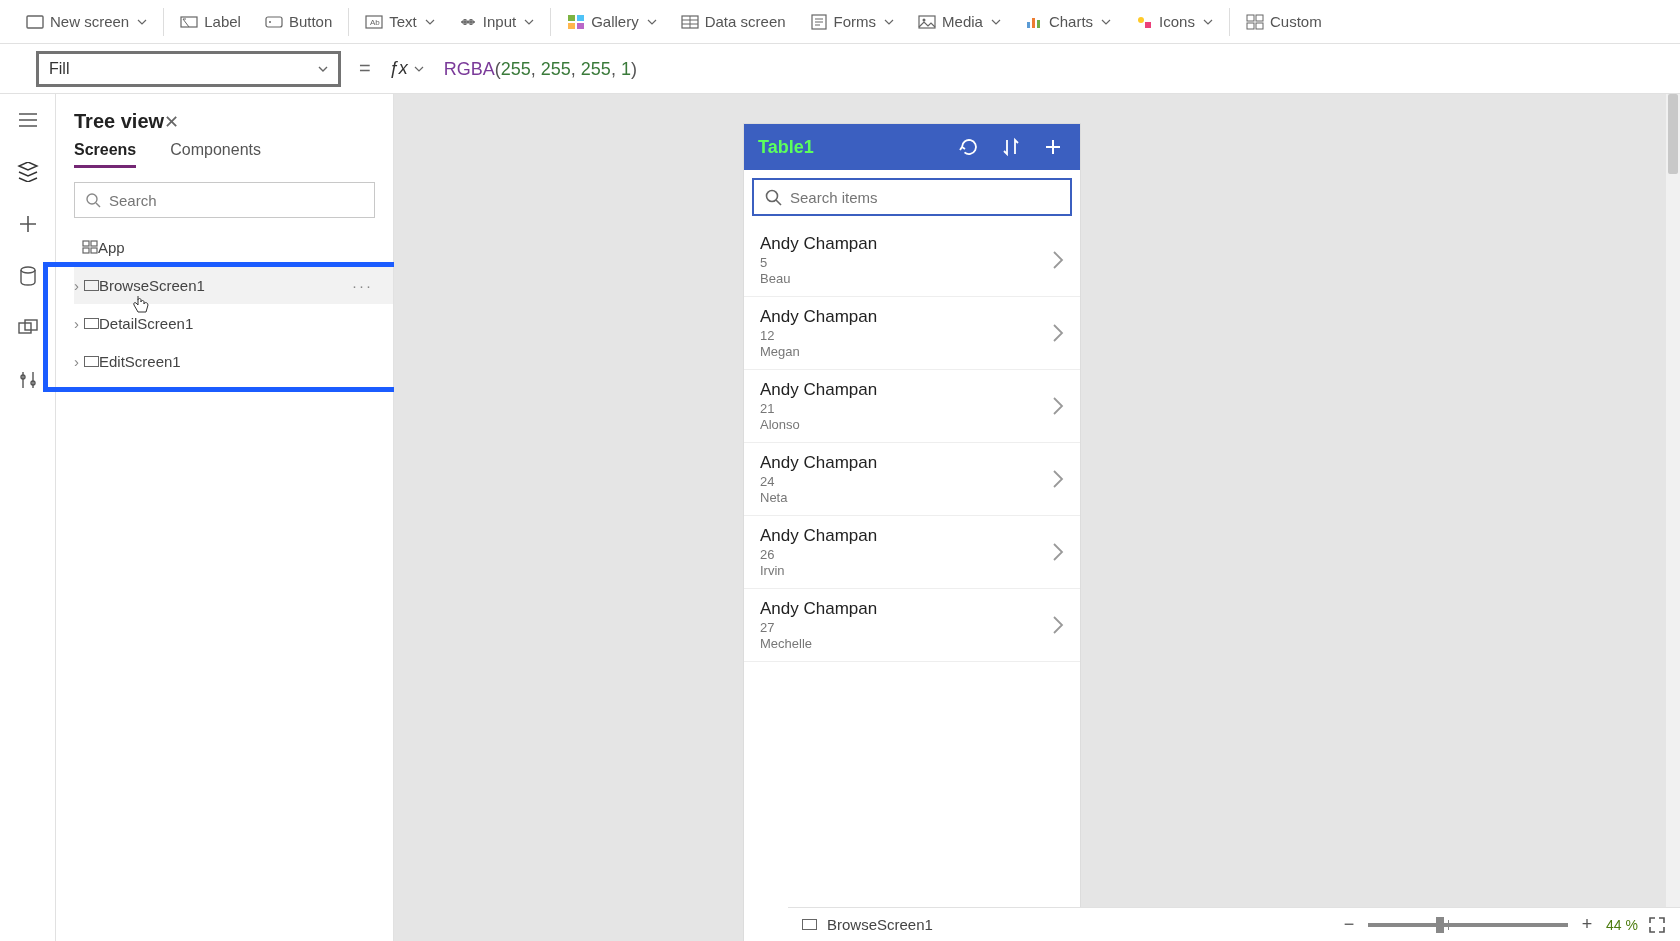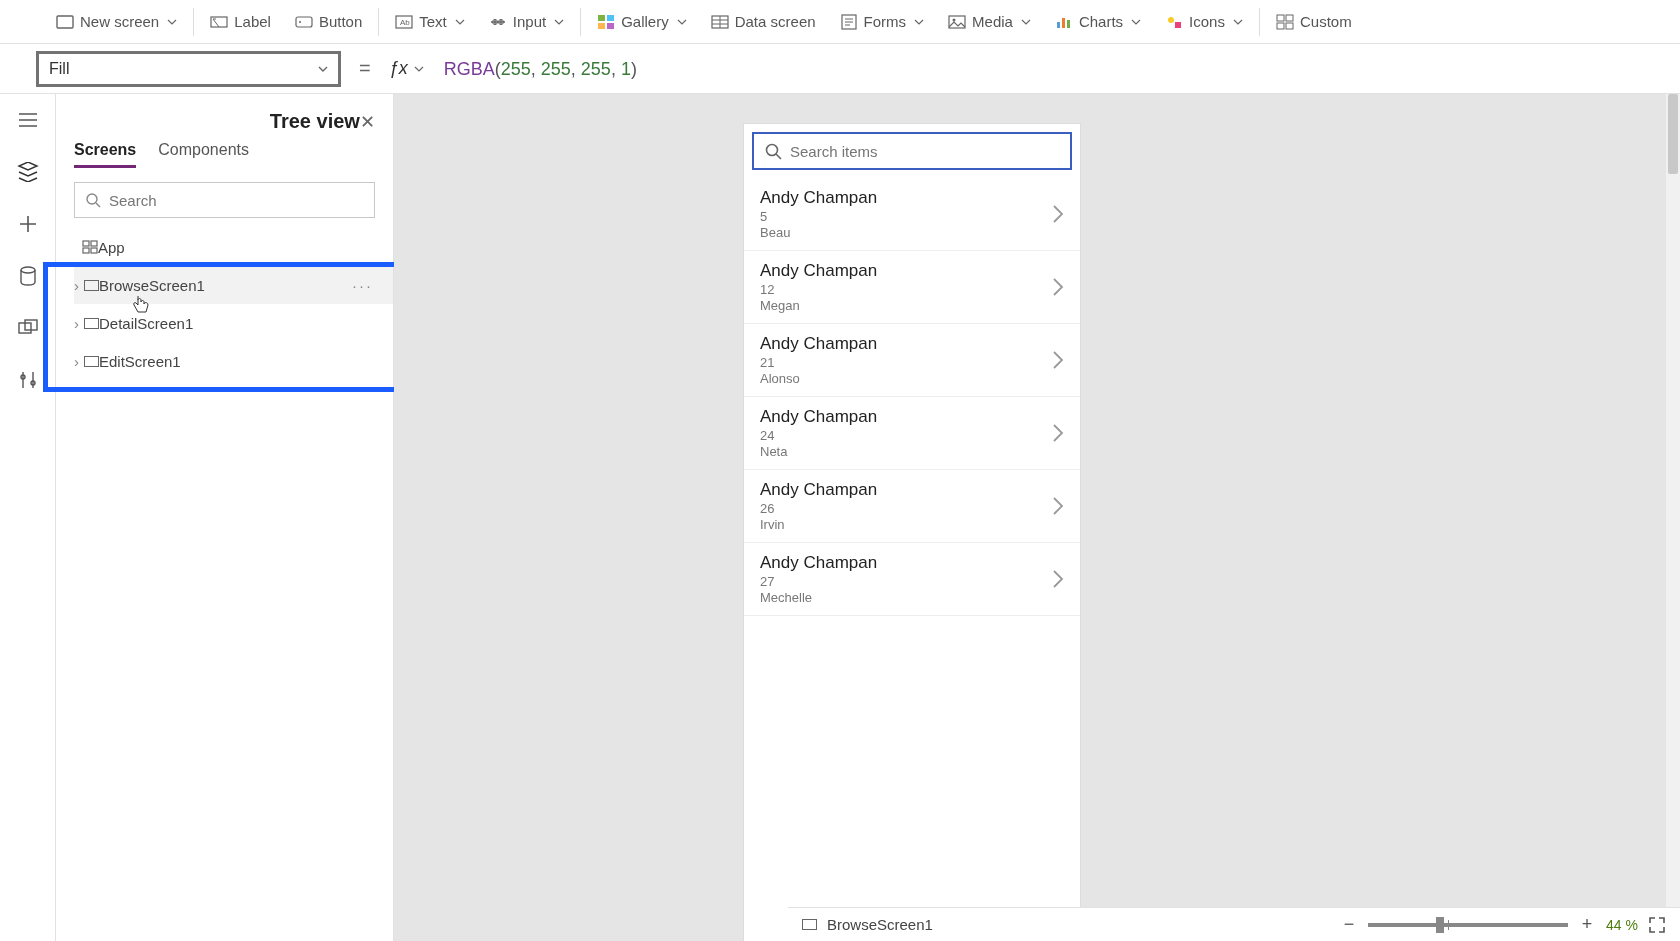--- a/index.html
+++ b/index.html
@@ -1,19 +1,19 @@
 <!DOCTYPE html>
 <html><head>
 <meta charset="utf-8">
 <style>
 * { box-sizing: border-box; margin: 0; padding: 0; font-family: "Segoe UI", Arial, sans-serif; }
 body { width: 1680px; height: 941px; background: #fff; overflow: hidden; position: relative; }
 
 
-.ribbon { height: 44px; display: flex; align-items: center; border-bottom: 1px solid #e1e1e1; background: #fff; padding-left: 44px; }
+.ribbon { height: 44px; display: flex; align-items: center; border-bottom: 1px solid #e1e1e1; background: #fff; padding-left: 14px; }
 .ribbon-item { display: flex; align-items: center; gap: 6px; padding: 0 12px; height: 100%; cursor: pointer; color: #555; font-size: 15px; }
 .ribbon-item .ribbonicon { width: 18px; height: 18px; display: inline-flex; align-items: center; justify-content: center; }
 .ribbon-sep { width: 1px; height: 28px; background: #ddd; margin: 0 4px; }
 .chev { width: 10px; height: 6px; margin-left: 2px; }
 
 
 .formulabar { height: 50px; display: flex; align-items: center; border-bottom: 1px solid #e1e1e1; padding-left: 36px; }
 .prop-select { width: 305px; height: 36px; border: 3px solid #737373; display: flex; align-items: center; justify-content: space-between; padding: 0 10px; font-size: 16px; color: #333; }
 .eq { font-size: 20px; color: #666; margin: 0 18px; }
 .fx { display:flex; align-items:center; gap:4px; font-style: italic; font-size: 18px; color: #333; margin-right: 10px; }
@@ -24,24 +24,24 @@
 
 
 .main { display: flex; height: calc(941px - 44px - 50px); position: relative; }
 
 
 .rail { width: 56px; border-right: 1px solid #e1e1e1; display: flex; flex-direction: column; align-items: center; gap: 28px; padding-top: 14px; }
 .rail-btn { width: 24px; height: 24px; display: flex; align-items: center; justify-content: center; color: #555; cursor: pointer; }
 
 
 .treepanel { width: 338px; border-right: 1px solid #e1e1e1; background: #fff; display: flex; flex-direction: column; position: relative; }
-.treehdr { display: flex; align-items: center; justify-content: flex-end; padding: 16px 18px 8px 18px; }
+.treehdr { display: flex; align-items: center; justify-content: flex-start; padding: 16px 18px 8px 18px; }
 .treehdr h2 { font-size: 20px; font-weight: 600; color: #222; }
 .close-x { font-size: 18px; color: #666; cursor: pointer; }
-.tabs { display: flex; gap: 22px; padding: 0 18px 8px 18px; }
+.tabs { display: flex; gap: 34px; padding: 0 18px 8px 18px; }
 .tab { font-size: 16px; color: #555; padding-bottom: 6px; cursor: pointer; }
 .tab.active { color: #222; font-weight: 600; border-bottom: 3px solid #742774; }
 .search-wrap { margin: 6px 18px 10px 18px; border: 1px solid #c8c8c8; height: 36px; display: flex; align-items: center; padding: 0 10px; gap: 8px; color: #888; }
 .search-wrap input { border: none; outline: none; font-size: 15px; flex:1; color:#555; background: transparent; }
 
 .tree-list { padding-left: 18px; }
 .tree-row { height: 38px; display: flex; align-items: center; gap: 0; font-size: 15px; color: #444; padding-left: 0; position: relative; }
 .tree-row .caret { width: 10px; color: #888; }
 .tree-row .screenbox { width: 15px; height: 11px; border: 1.5px solid #666; }
 .tree-row.app { padding-left: 8px; }
@@ -342,20 +342,38 @@
 
     <div class="cursor-hand" style="left:76px; top:200px;">
       <svg viewBox="0 0 18 20" width="18" height="20">
           <path d="M6 2v9l-2-2c-1-1-3 0-2 2l4 7h8l2-7c0-3-4-3-4-1V8c0-2-3-2-3 0V6c0-2-3-2-3 0" fill="#fff" stroke="#333" stroke-width="1"></path>
         </svg>
     </div>
   </div>
 
   <div class="canvas">
     <div class="canvas-frame">
+      <div class="apphdr">
+        <span class="apptitle">Table1</span>
+        <span class="apphdr-iconbtn">
+          <svg width="22" height="22" viewBox="0 0 22 22">
+              <path d="M4 11a7 7 0 1 1 2.5 5.4M4 11l-2 3M4 11l3 2" fill="none" stroke="#fff" stroke-width="1.8"></path>
+            </svg>
+        </span>
+        <span class="apphdr-iconbtn">
+          <svg width="20" height="22" viewBox="0 0 20 22">
+              <path d="M6 4v14l-3-3M14 18V4l3 3" fill="none" stroke="#fff" stroke-width="1.8"></path>
+            </svg>
+        </span>
+        <span class="apphdr-iconbtn">
+          <svg width="20" height="20" viewBox="0 0 20 20">
+              <path d="M10 3v14M3 10h14" stroke="#fff" stroke-width="2"></path>
+            </svg>
+        </span>
+      </div>
       <div class="searchbar">
         <svg width="18" height="18" viewBox="0 0 18 18">
             <circle cx="8" cy="8" r="5.5" fill="none" stroke="#666" stroke-width="1.6"></circle>
             <path d="M12 12l5 5" stroke="#666" stroke-width="1.6"></path>
           </svg>
         <input type="text" placeholder="Search items" style="">
       </div>
       <div class="list">
         <div class="card">
           <div class="info">

